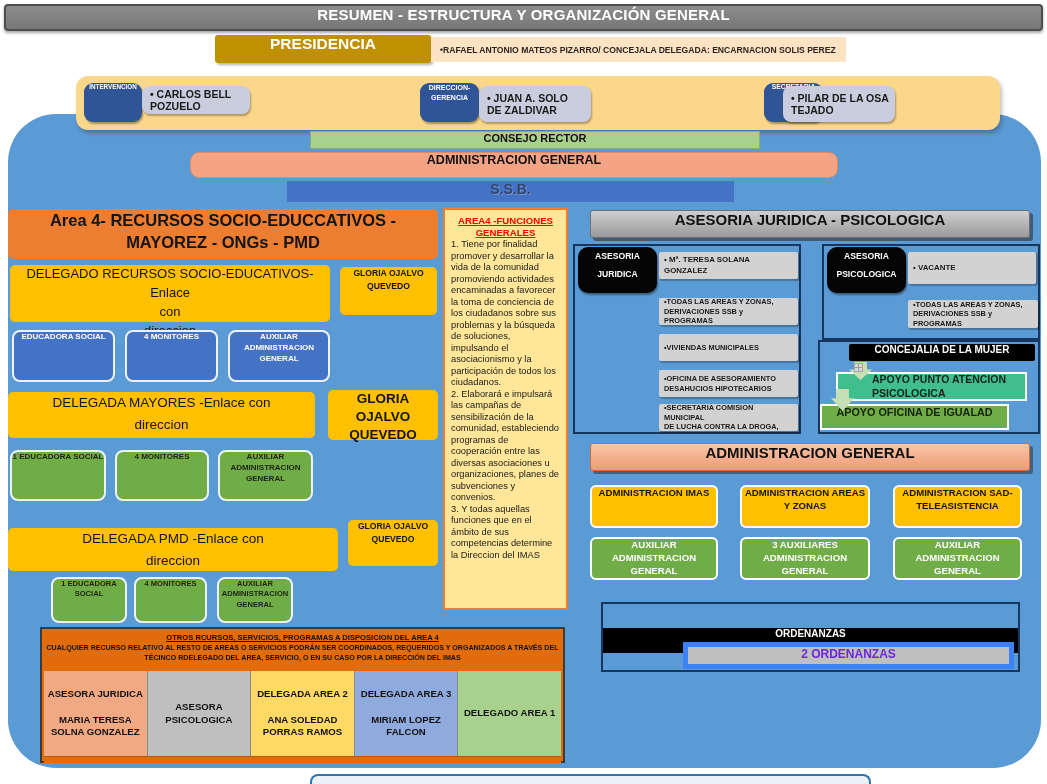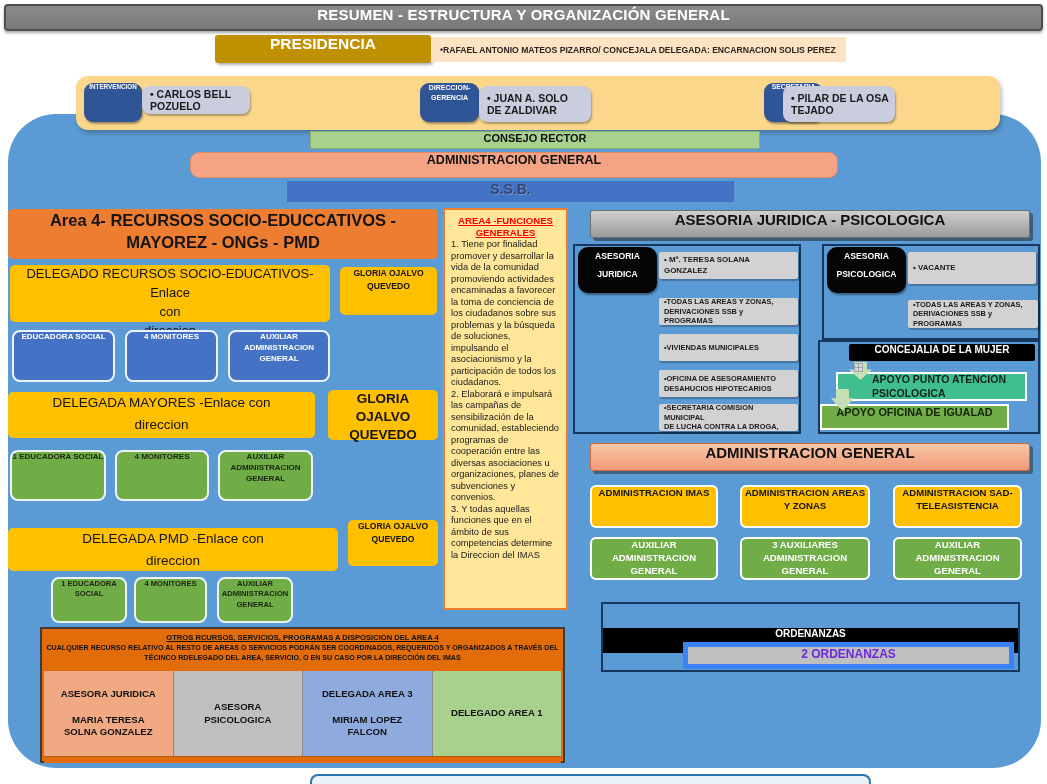--- a/index.html
+++ b/index.html
@@ -295,20 +295,25 @@
   <div class="tcols" style="top:42px;height:85px;">
     <div class="tcell" style="background:#F1A983;">
       <div>ASESORA JURIDICA</div>
       <div class="pre">MARIA TERESA
 SOLNA GONZALEZ</div>
     </div>
     <div class="tcell" style="background:#BFBFBF;">
       <div class="pre">ASESORA
 PSICOLOGICA</div>
     </div>
+    <div class="tcell" style="background:#FFD966;">
+      <div>DELEGADA AREA 2</div>
+      <div class="pre">ANA SOLEDAD
+PORRAS RAMOS</div>
+    </div>
     <div class="tcell" style="background:#8FAADC;">
       <div>DELEGADA AREA 3</div>
       <div class="pre">MIRIAM LOPEZ
 FALCON</div>
     </div>
     <div class="tcell" style="background:#A9D18E;">
       <div>DELEGADO AREA 1</div>
     </div>
   </div>
   <div class="abs tstrip" style="left:2px;right:2px;top:127px;height:7px;"></div>

